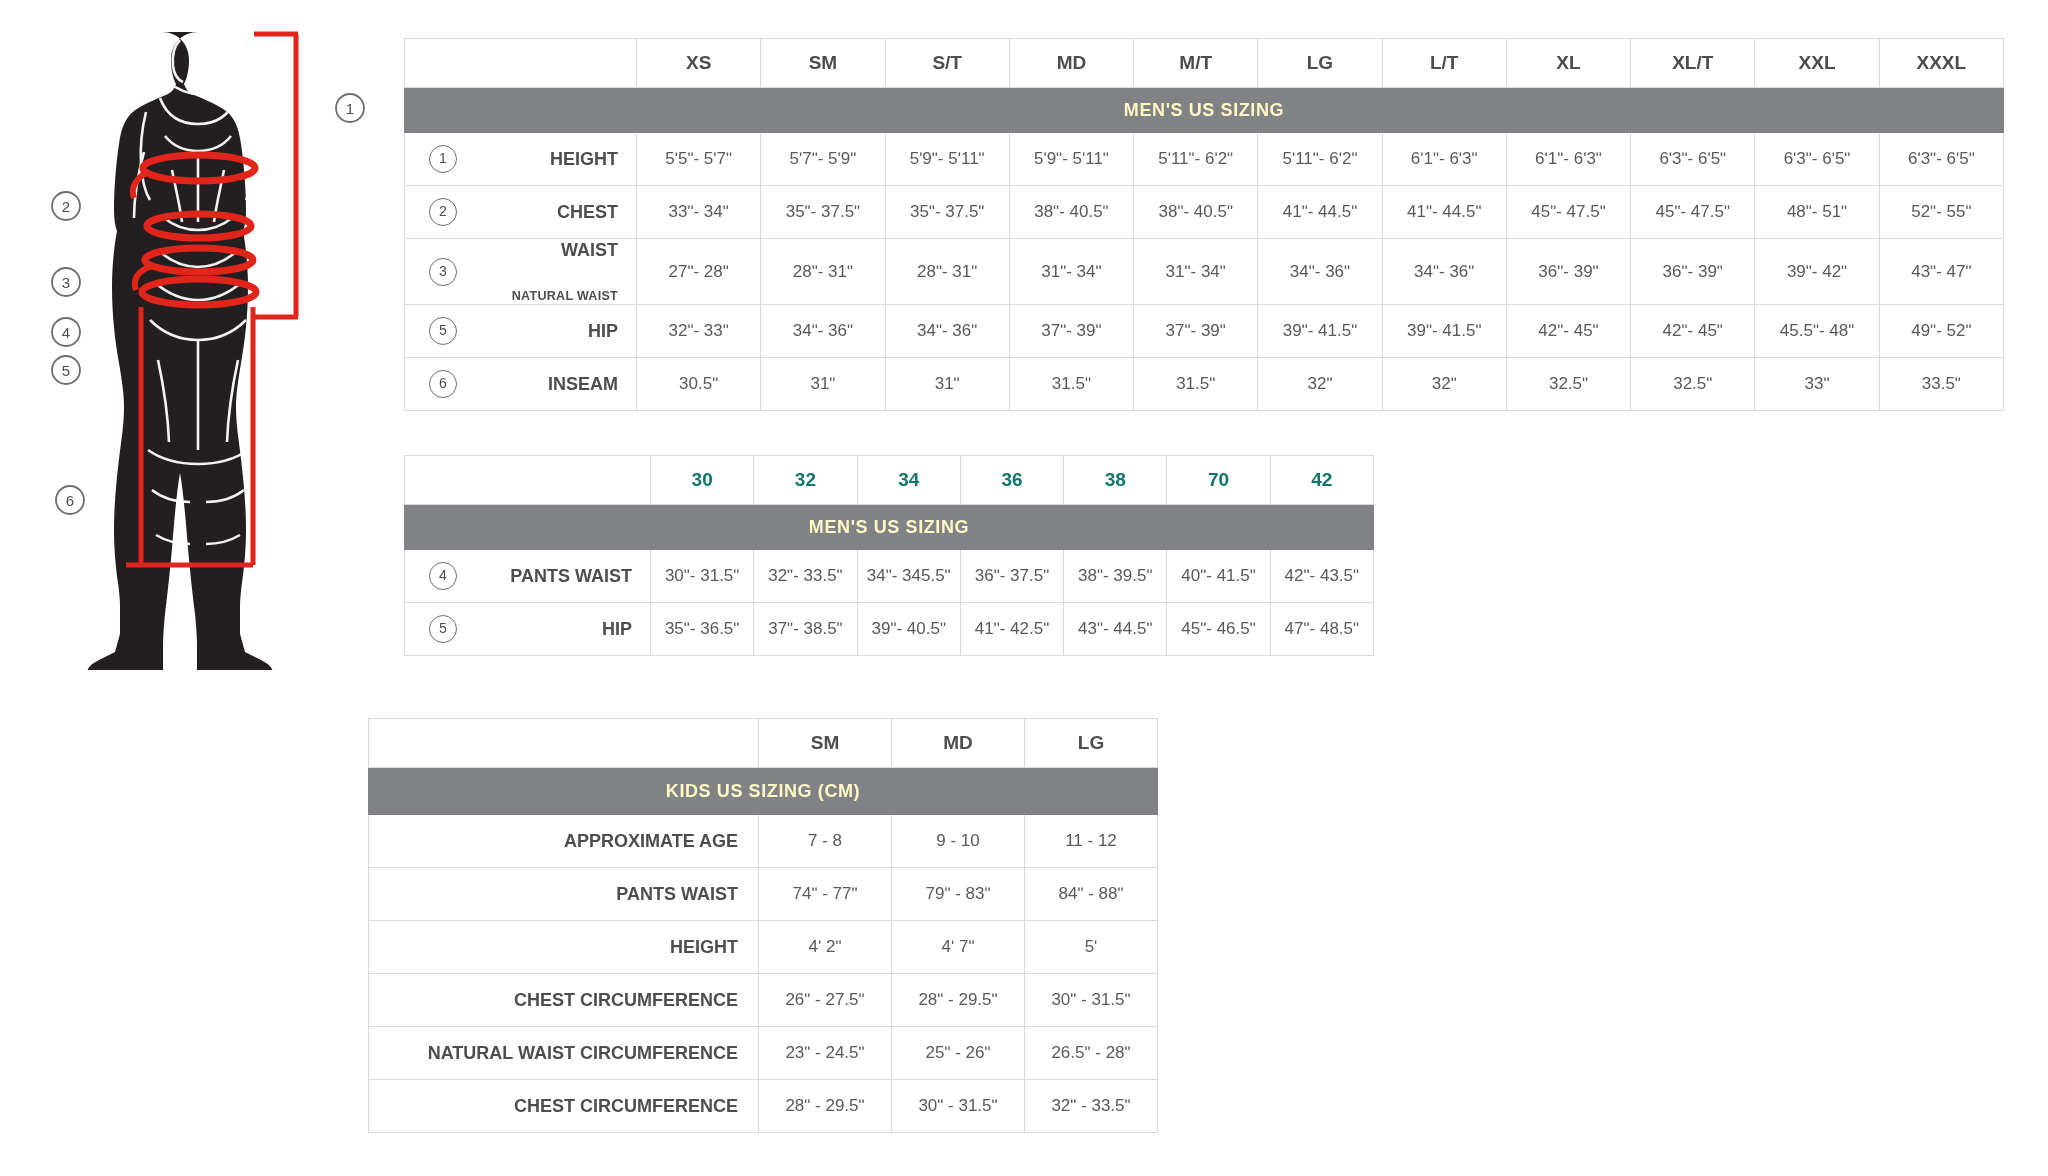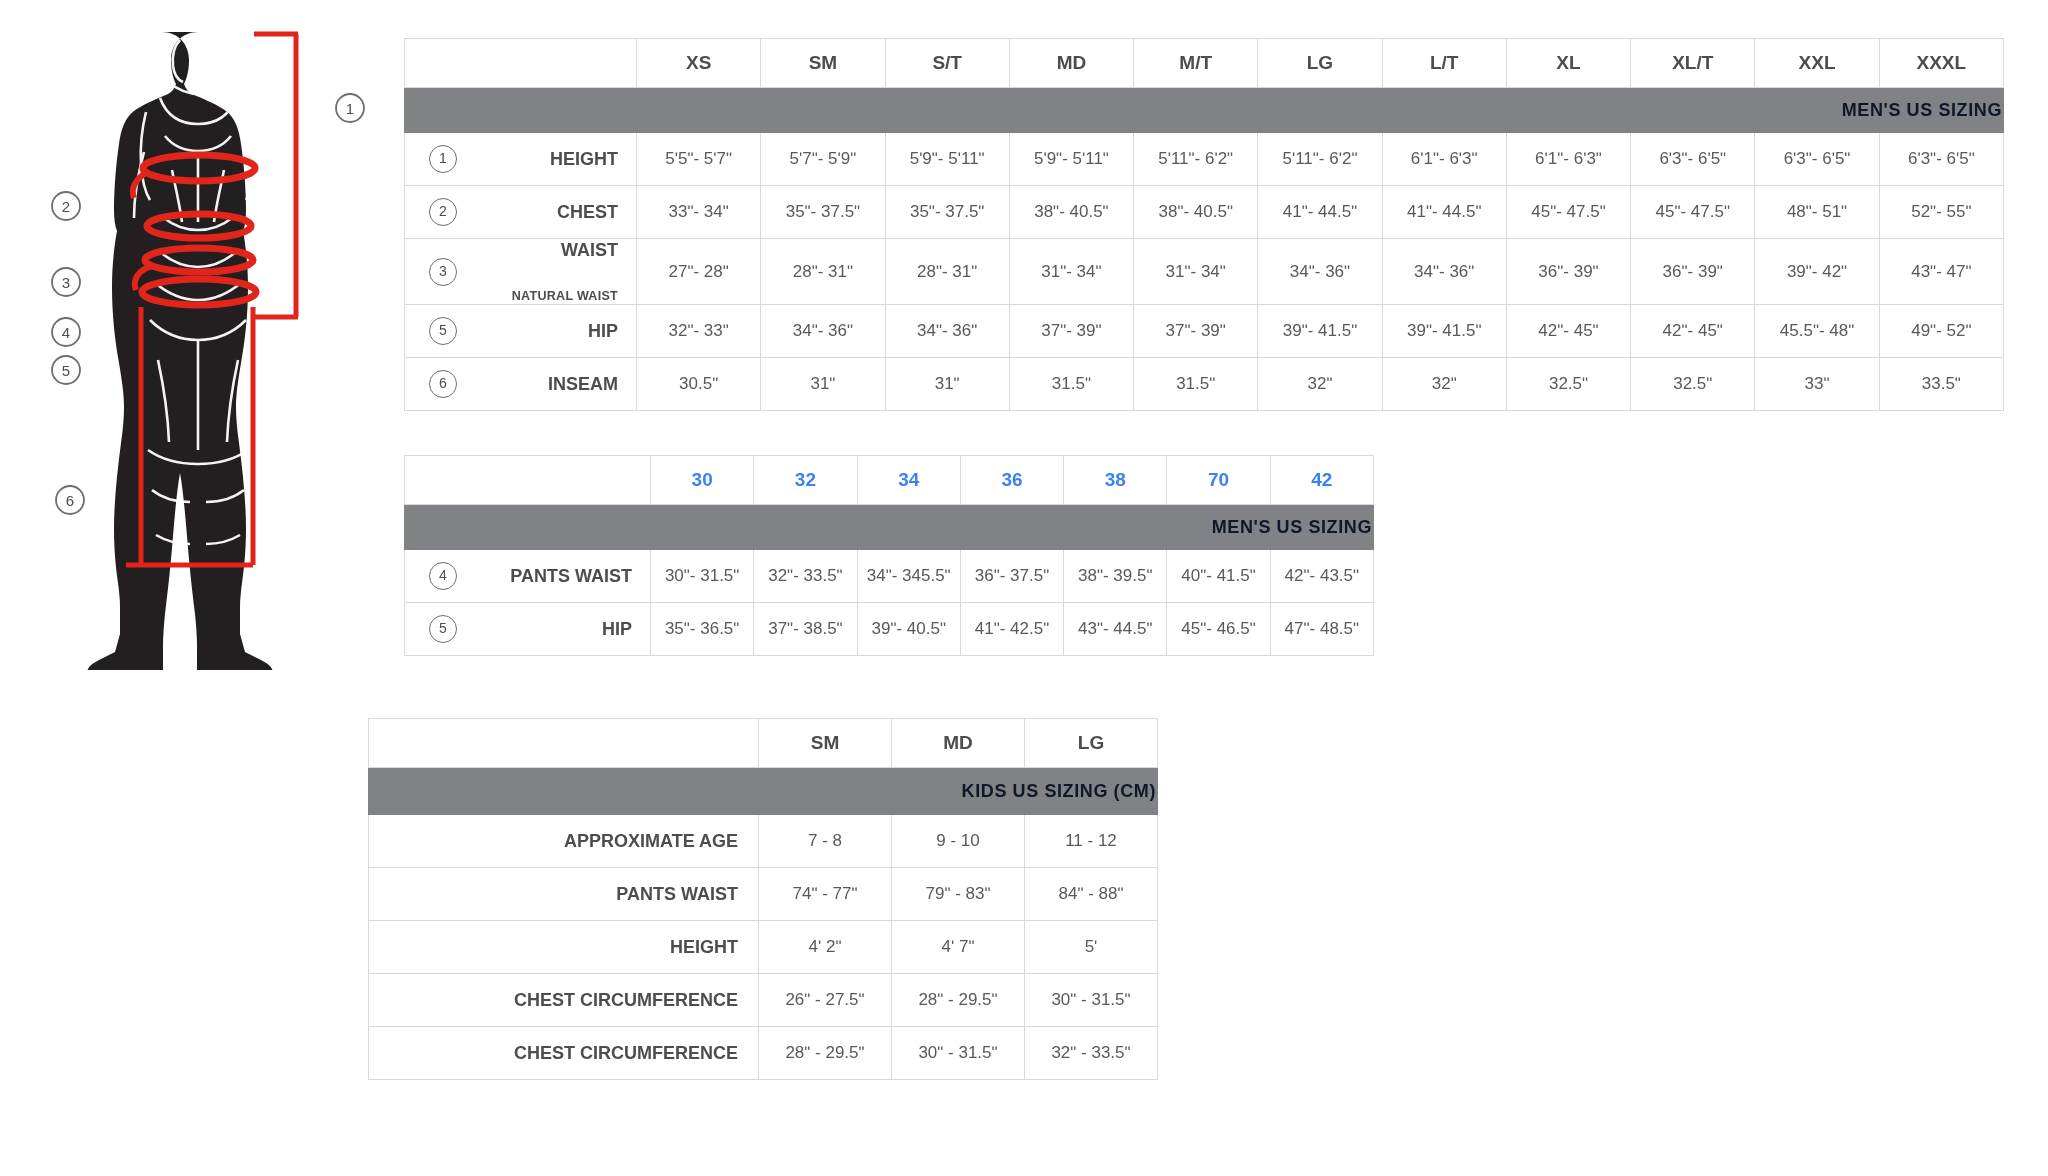--- a/index.html
+++ b/index.html
@@ -41,25 +41,24 @@
   }
   .tbl td, .tbl th {
     border: 1px solid #d9d9d9;
     text-align: center;
     vertical-align: middle;
     color: #58595b;
     font-weight: normal;
   }
   .tbl .title-row td {
     background: #808285;
-    color: #0f172a;
+    color: #fef9c3;
     font-weight: bold;
     letter-spacing: .6px;
     border: 1px solid #808285;
-    text-align: right;
   }
 
   
   #table-mens-letters {
     left: 404px;
     top: 38px;
     width: 1600px;
   }
   #table-mens-letters .title-row td {
     height: 42px;
@@ -104,21 +103,21 @@
     width: 970px;
   }
   #table-mens-numeric .title-row td {
     height: 42px;
     font-size: 18px;
   }
   #table-mens-numeric thead.cols td {
     height: 46px;
     font-size: 19px;
     font-weight: bold;
-    color: #3b82f6;
+    color: #0f766e;
   }
   #table-mens-numeric tbody td {
     height: 50px;
     font-size: 17px;
   }
   #table-mens-numeric td.numcell {
     width: 74px;
     border-right: none;
   }
   #table-mens-numeric td.labelcell {
@@ -472,20 +471,26 @@
         <td>4ʹ 7ʺ</td>
         <td>5ʹ</td>
       </tr>
       <tr>
         <td class="labelcell">CHEST CIRCUMFERENCE</td>
         <td>26ʺ - 27.5ʺ</td>
         <td>28ʺ - 29.5ʺ</td>
         <td>30ʺ - 31.5ʺ</td>
       </tr>
       <tr>
+        <td class="labelcell">NATURAL WAIST CIRCUMFERENCE</td>
+        <td>23ʺ - 24.5ʺ</td>
+        <td>25ʺ - 26ʺ</td>
+        <td>26.5ʺ - 28ʺ</td>
+      </tr>
+      <tr>
         <td class="labelcell">CHEST CIRCUMFERENCE</td>
         <td>28ʺ - 29.5ʺ</td>
         <td>30ʺ - 31.5ʺ</td>
         <td>32ʺ - 33.5ʺ</td>
       </tr>
     </tbody>
   </table>
 
 </div>
 

